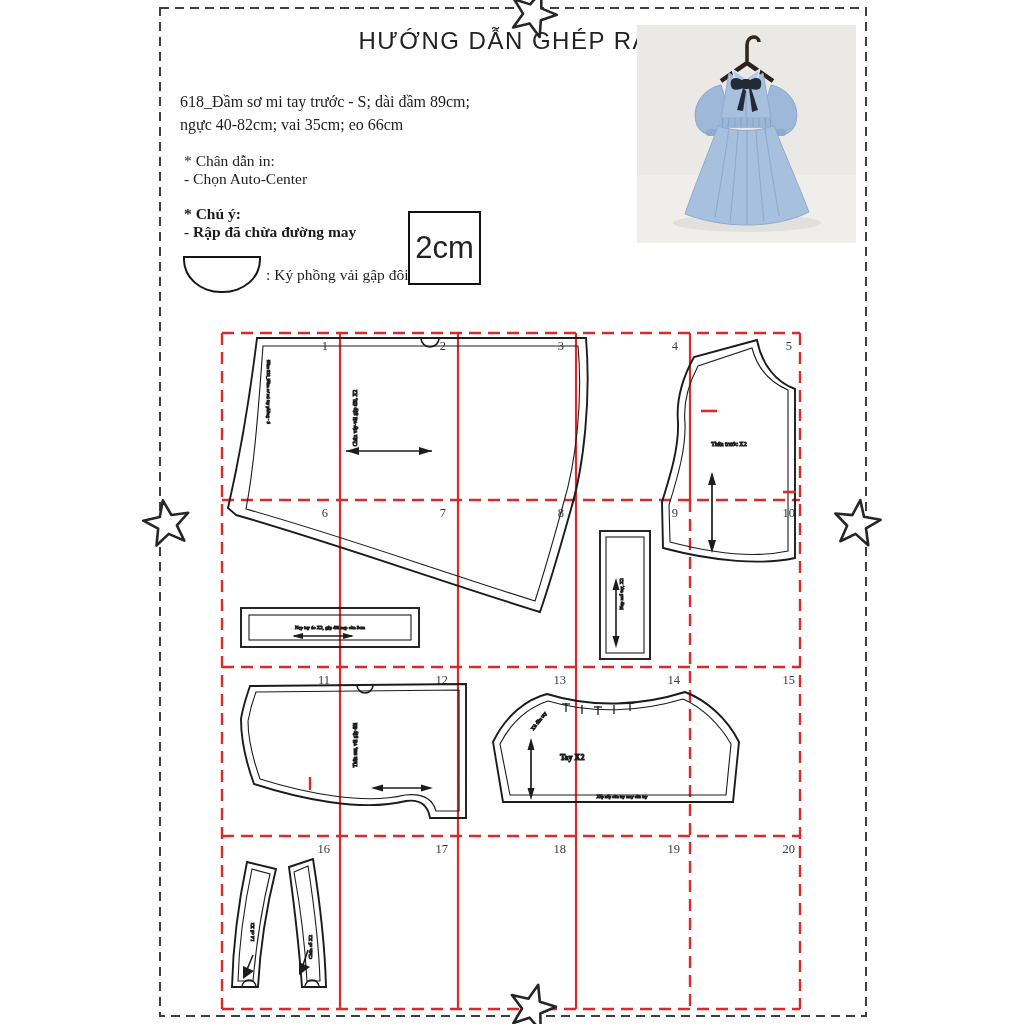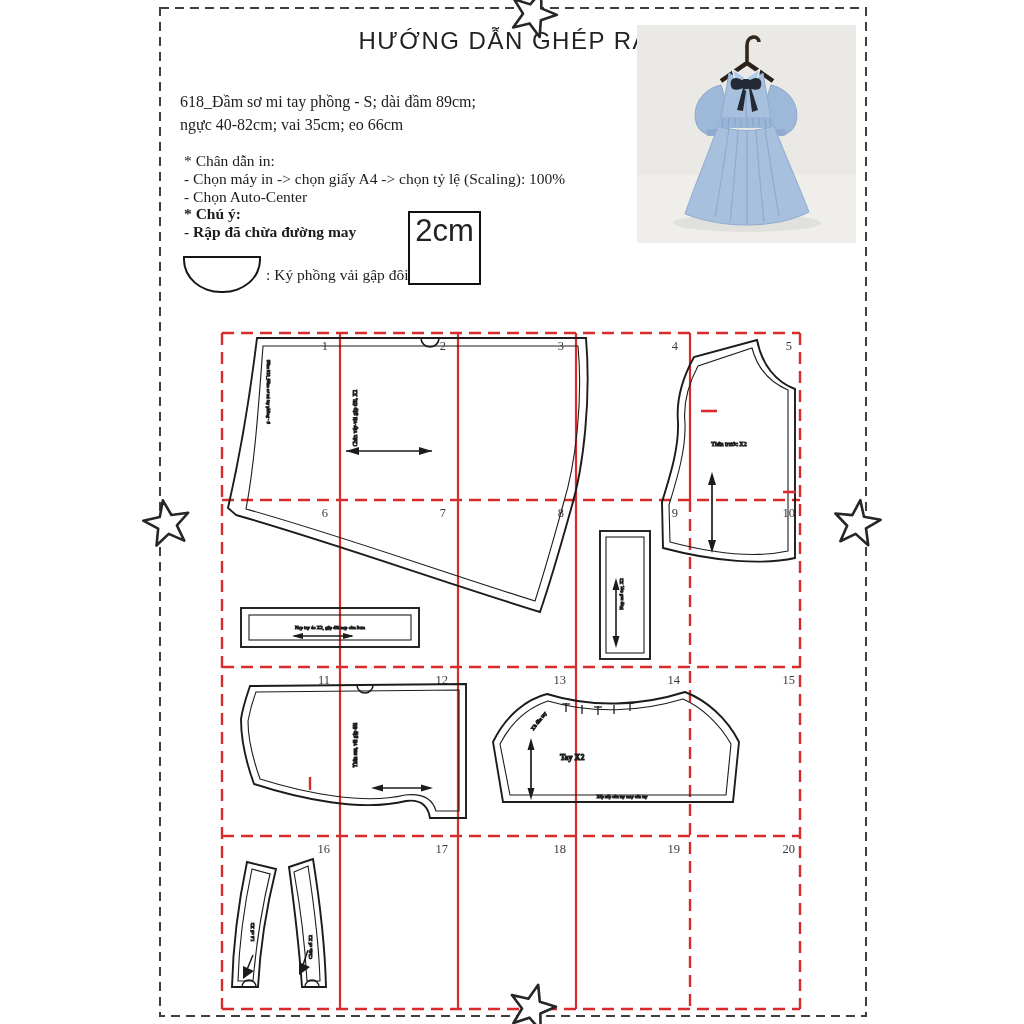--- a/index.html
+++ b/index.html
@@ -8,42 +8,41 @@
   .title{position:absolute;left:160px;top:27px;width:706px;text-align:center;
          font-family:"Liberation Sans","DejaVu Sans",sans-serif;
          font-size:24px;letter-spacing:1.5px;color:#222;font-weight:500;z-index:3;}
   .info{position:absolute;left:180px;top:90px;font-size:16px;line-height:23px;z-index:3;}
   .printguide{position:absolute;left:184px;top:152px;font-size:15.5px;line-height:18px;z-index:3;}
   .note{position:absolute;left:184px;top:205px;font-size:15.5px;line-height:18px;font-weight:bold;z-index:3;}
   .fold-symbol{position:absolute;left:183px;top:256px;width:74px;height:33px;
                border:2.2px solid #161616;border-radius:0 0 38px 38px / 0 0 33px 33px;z-index:3;}
   .fold-caption{position:absolute;left:266px;top:266px;font-size:15.5px;z-index:3;}
   .scalebox{position:absolute;left:408px;top:211px;width:69px;height:70px;border:2.2px solid #111;
-            display:flex;align-items:flex-start;justify-content:center;z-index:3;
+            display:flex;align-items:center;justify-content:center;z-index:3;
             font-family:"Liberation Sans","DejaVu Sans",sans-serif;font-size:31px;color:#222;}
   .photo{position:absolute;left:637px;top:25px;width:219px;height:218px;z-index:3;}
   .overlay{position:absolute;left:0;top:0;z-index:4;pointer-events:none;}
   .tileno{font-family:"Liberation Serif","DejaVu Serif",serif;font-size:12.5px;fill:#3a3a3a;}
   .plabel{font-family:"Liberation Serif","DejaVu Serif",serif;fill:#1c1c1c;}
 </style>
 </head>
 <body>
 
 <div class="page">
 
   <div class="title">HƯỚNG DẪN GHÉP RẠP</div>
 
   <div class="info">
-    <div>618_Đầm sơ mi tay phồng - S; dài đầm 89cm;</div>
+    <div>618_Đầm sơ mi tay trước - S; dài đầm 89cm;</div>
     <div>ngực 40-82cm; vai 35cm; eo 66cm</div>
   </div>
 
   <div class="printguide">
     <div>* Chân dẫn in:</div>
-    <div>- Chọn máy in -&gt; chọn giấy A4  -&gt; chọn tỷ lệ (Scaling): 100%</div>
     <div>- Chọn Auto-Center</div>
   </div>
 
   <div class="note">
     <div>* Chú ý:</div>
     <div>- Rập đã chừa đường may</div>
   </div>
 
   <div class="fold-symbol"></div>
   <div class="fold-caption">: Ký phồng vải gập đôi</div>

